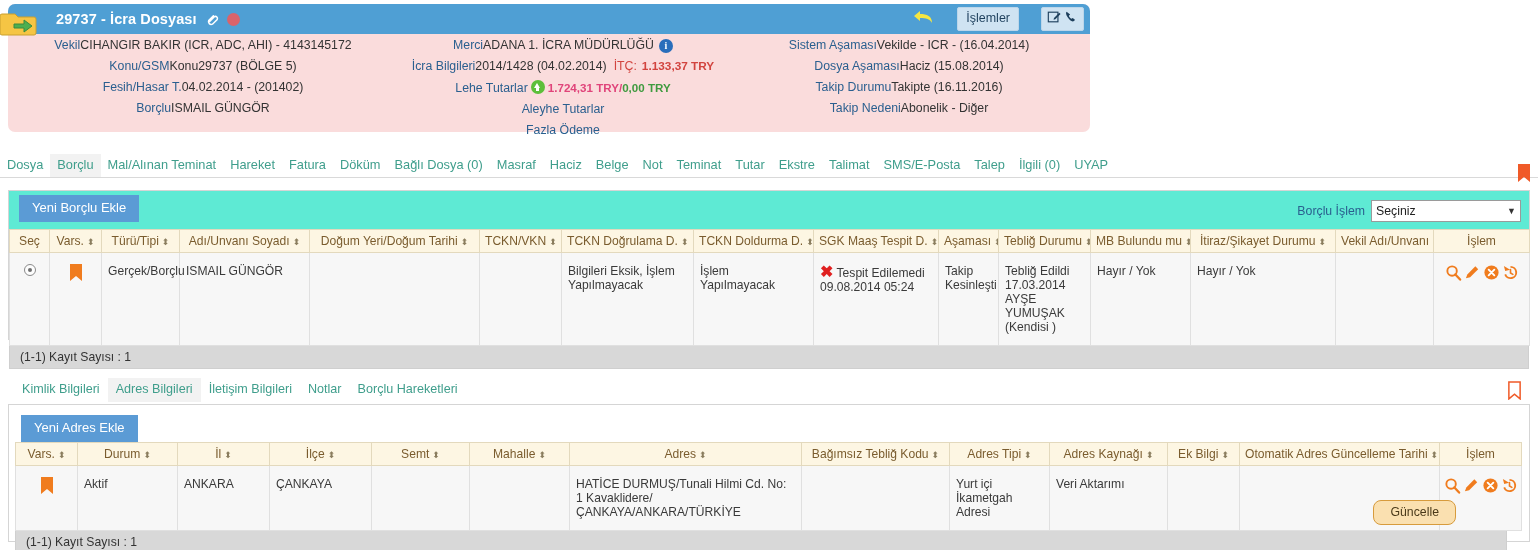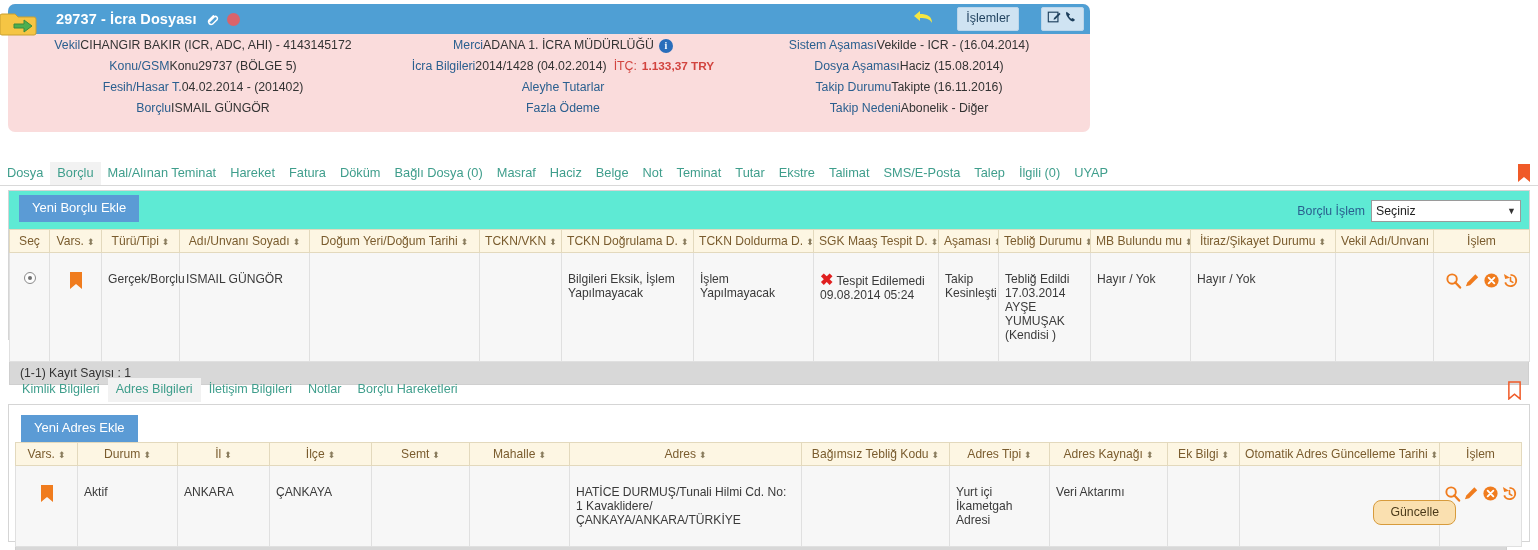--- a/index.html
+++ b/index.html
@@ -82,21 +82,21 @@
     border-left: 3.5px solid transparent; border-right: 3.5px solid transparent;
     border-bottom: 5px solid #ffffff;
   }
   .up-arrow::before {
     content: ""; position: absolute; left: 5.5px; top: 7px;
     width: 3px; height: 4px; background: #ffffff;
   }
 
   
   .maintabs {
-    position: absolute; left: 0; top: 160px; width: 1538px; height: 26px;
+    position: absolute; left: 0; top: 152px; width: 1538px; height: 26px;
     display: flex; align-items: flex-end; font-size: 12.8px;
     border-bottom: 1px solid #d9d9d9;
   }
   .mtab {
     color: #3f9e8c; padding: 3px 7px 5px; white-space: nowrap; cursor: pointer;
   }
   .mtab.active { background: #f2f2f2; color: #3f9e8c; }
 
   .bookmark-flag {
     position: absolute; right: 6px; top: 163px;
@@ -128,21 +128,21 @@
   .caret { font-size: 9px; color: #333; }
 
   table.grid { border-collapse: collapse; width: 100%; table-layout: fixed; }
   table.grid th {
     background: #fdf6e3; color: #7a5c2e; font-size: 12.1px; font-weight: normal;
     border: 1px solid #e3d9bd; padding: 4px 5px; text-align: center;
     white-space: nowrap; overflow: hidden;
   }
   table.grid td {
     background: #f7f7f7; border: 1px solid #e0e0e0; font-size: 12.1px;
-    color: #3a3a3a; padding: 19px 6px; vertical-align: top;
+    color: #3a3a3a; padding: 11px 6px; vertical-align: top;
   }
   .sortarrow { color: #8a7d5e; font-size: 9px; margin-left: 3px; }
   .footer-row {
     background: #d8d8d8; font-size: 12.2px; color: #333; padding: 4px 10px;
     border: 1px solid #cfcfcf; border-top: none;
   }
 
   .radio {
     width: 12px; height: 12px; border-radius: 50%;
     border: 1px solid #8a8a8a; background: #fdfdfd; display: inline-block;
@@ -247,20 +247,27 @@
       <div class="irow">
         <span class="ilbl">Merci</span>
         <span class="ival">ADANA 1. İCRA MÜDÜRLÜĞÜ</span>
         <span class="info-i">i</span>
       </div>
       <div class="irow">
         <span class="ilbl">İcra Bilgileri</span>
         <span class="ival">2014/1428 (04.02.2014)</span>
         <span class="itc-lbl">İTÇ:</span>
         <span class="itc-val">1.133,37 TRY</span>
+      </div>
+      <div class="irow">
+        <span class="ilbl">Lehe Tutarlar</span>
+        <span class="up-arrow"></span>
+        <span class="amt-pink">1.724,31 TRY</span>
+        <span class="amt-pink">/</span>
+        <span class="amt-green">0,00 TRY</span>
       </div>
       <div class="irow">
         <span class="ilbl">Aleyhe Tutarlar</span>
         <span class="ival"></span>
       </div>
       <div class="irow">
         <span class="ilbl">Fazla Ödeme</span>
         <span class="ival"></span>
       </div>
     </div>

